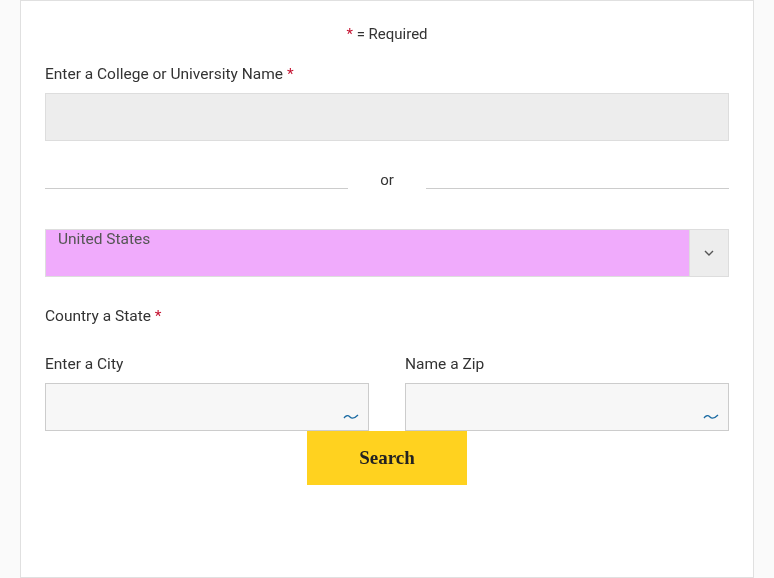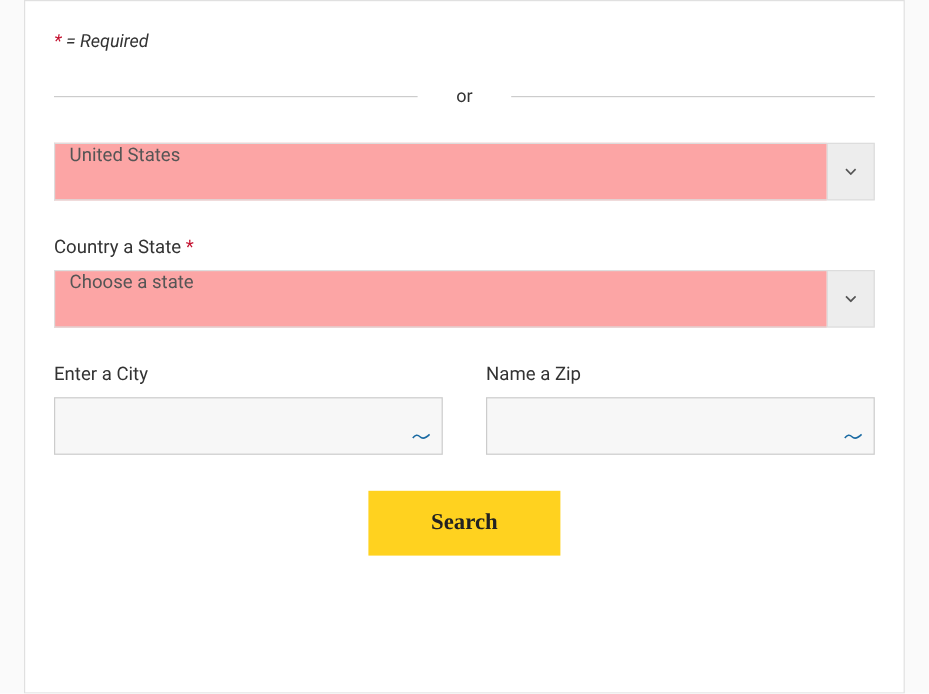--- a/index.html
+++ b/index.html
@@ -13,65 +13,64 @@
   }
   .panel {
     background: #fff;
     border: 1px solid #e0e0e0;
     width: 734px;
     margin: 0 20px;
     padding: 24px 24px 30px 24px;
     min-height: 578px;
   }
   .required-note {
-    text-align: left;
+    text-align: center;
     font-size: 15px;
     color: #333;
     margin-bottom: 22px;
-    font-style: italic;
   }
   .asterisk { color: #c41230; }
   .field-label {
     font-size: 15.5px;
     color: #333;
     margin-bottom: 10px;
     display: block;
   }
   .text-input {
     width: 100%;
     background: #ededed;
     border: 1px solid #ddd;
     height: 48px;
     padding: 0 12px;
     font-size: 15px;
     color: #333;
   }
   .divider {
     display: flex;
-    align-items: center;
-    margin: 28px 0 30px 0;
+    align-items: flex-end;
+    margin: 28px 0 40px 0;
     gap: 32px;
   }
   .divider-line {
     flex: 1;
     height: 1px;
     background: #ccc;
   }
   .divider-text {
     font-size: 15px;
     color: #333;
   }
   .select-wrap {
     position: relative;
     width: 100%;
     display: flex;
   }
   .select-box {
     flex: 1;
-    background: #fca5a5;
+    background: #f0abfc;
     border: 1px solid #ddd;
     border-right: none;
     height: 48px;
     padding: 0 12px;
     font-size: 15.5px;
     color: #555;
     appearance: none;
     -webkit-appearance: none;
     cursor: pointer;
   }
@@ -82,21 +81,20 @@
     border: 1px solid #ddd;
     display: flex;
     align-items: center;
     justify-content: center;
     pointer-events: none;
   }
   .field-group { margin-bottom: 30px; }
   .city-zip-row {
     display: flex;
     gap: 36px;
-    margin-bottom: 30px;
   }
   .city-zip-row .col { flex: 1; position: relative; }
   .small-input {
     width: 100%;
     background: #f7f7f7;
     border: 1px solid #ccc;
     height: 48px;
     padding: 0 12px;
     font-size: 15px;
   }
@@ -126,20 +124,27 @@
 </head>
 <body>
 
 <div class="panel">
 
   <div class="required-note">
     <span class="asterisk">*</span>
     <span>= Required</span>
   </div>
 
+  <div class="field-group">
+    <label class="field-label">
+      <span>Enter a College or University Name</span>
+      <span class="asterisk">*</span>
+    </label>
+    <input type="text" class="text-input" value="" style="">
+  </div>
 
   <div class="divider">
     <div class="divider-line"></div>
     <span class="divider-text">or</span>
     <div class="divider-line"></div>
   </div>
 
   <div class="field-group">
     <div class="select-wrap">
       <div class="select-box">United States</div>
@@ -149,28 +154,20 @@
           </svg>
       </div>
     </div>
   </div>
 
   <div class="field-group">
     <label class="field-label">
       <span>Country a State</span>
       <span class="asterisk">*</span>
     </label>
-    <div class="select-wrap">
-      <div class="select-box">Choose a state</div>
-      <div class="select-arrow">
-        <svg width="10" height="6" viewBox="0 0 10 6">
-            <path d="M1 1 L5 5 L9 1" stroke="#555" stroke-width="1.4" fill="none"></path>
-          </svg>
-      </div>
-    </div>
   </div>
 
   <div class="city-zip-row">
     <div class="col">
       <label class="field-label">Enter a City</label>
       <input type="text" class="small-input" value="" style="">
       <span class="corner-icon">
         <svg width="16" height="10" viewBox="0 0 16 10">
             <path d="M1 6 Q4 2 7 5 Q10 8 15 3" stroke="#1b6ba3" stroke-width="1.3" fill="none"></path>
           </svg>

